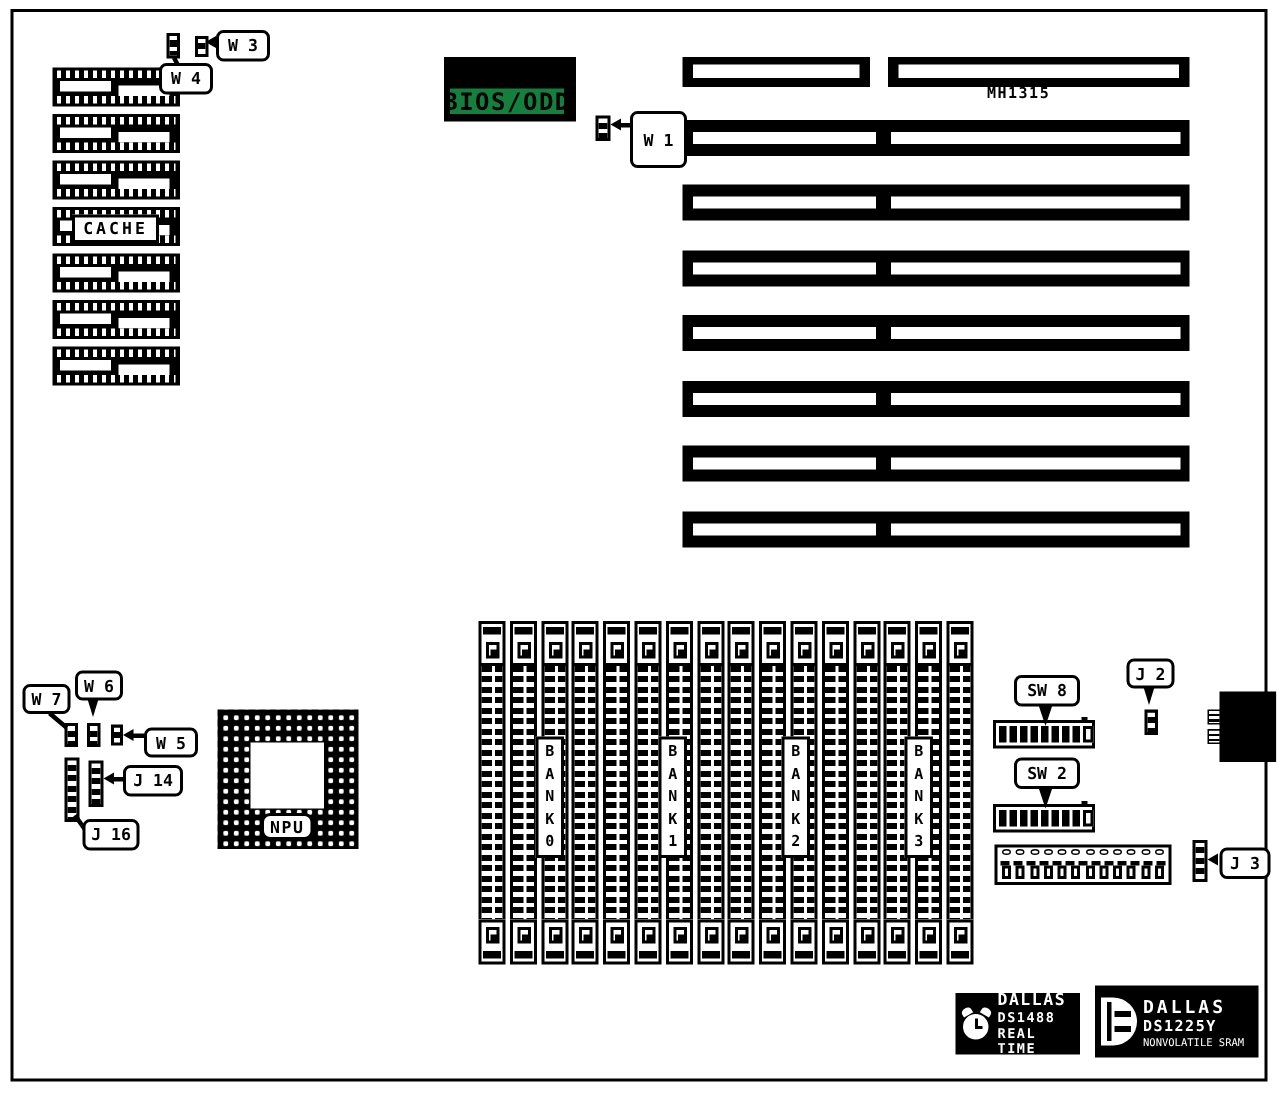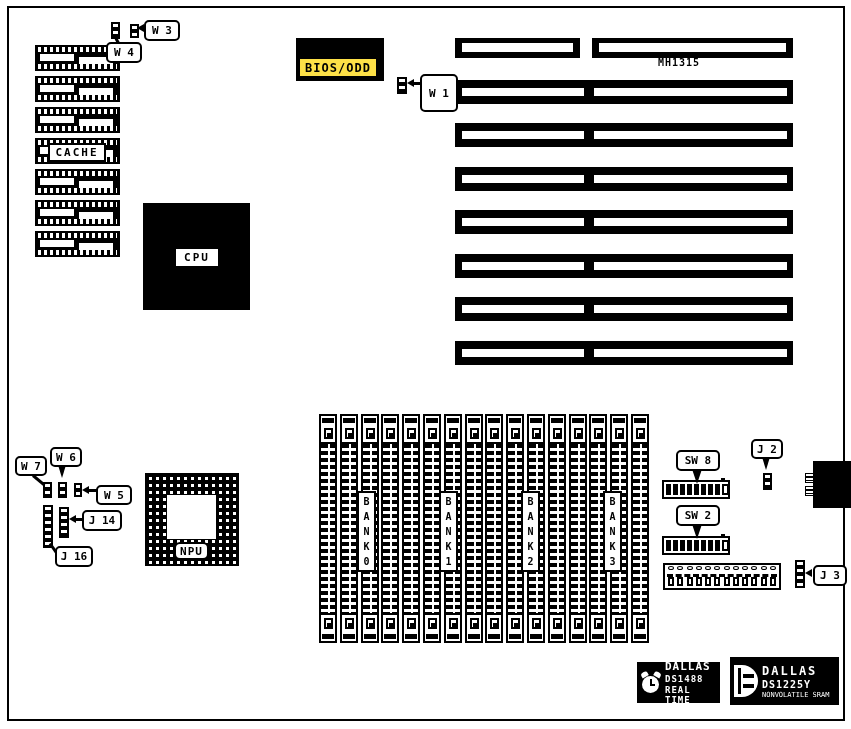--- a/index.html
+++ b/index.html
@@ -33,22 +33,22 @@
   .lead { position:absolute; height:3px; background:#000; z-index:5; }
   .ah { position:absolute; width:0; height:0; border-top:4px solid transparent;
     border-bottom:4px solid transparent; border-right:7px solid #000; z-index:5; }
   .vtri { position:absolute; width:0; height:0; border-left:4px solid transparent;
     border-right:4px solid transparent; border-top:13px solid #000; z-index:5; }
   .vtri.big { border-left-width:5px; border-right-width:5px; border-top-width:15px; }
   .diag { position:absolute; height:3px; background:#000; transform-origin:left center; z-index:5; }
 
   
   .bios-block { position:absolute; left:296px; width:88px; background:#000; }
-  .bios-label { position:absolute; height:17px; background:#fde047; display:flex; align-items:center;
-    justify-content:center; font-size:12px; font-weight:bold; letter-spacing:1px; }
+  .bios-label { position:absolute; height:17px; background:#15803d; display:flex; align-items:center;
+    justify-content:center; font-size:16px; font-weight:bold; letter-spacing:1px; }
 
   
   .slot8 { position:absolute; background:#000; height:20px; }
   .slot8 .sbar { position:absolute; left:7px; right:7px; top:5px; height:9px; background:#fff; }
   .slot16 { position:absolute; left:455px; width:338px; height:24px; background:#000; }
   .slot16 .sb1 { position:absolute; left:7px; top:8px; width:122px; height:8px; background:#fff; }
   .slot16 .sb2 { position:absolute; left:139px; top:8px; width:193px; height:8px; background:#fff; }
   .mh-label { position:absolute; left:658px; top:57px; font-size:10px; font-weight:bold; letter-spacing:1px; }
 
   
@@ -221,23 +221,20 @@
     <div class="slot16" style="top:297px">
         <div class="sb1"></div>
         <div class="sb2"></div>
       </div>
     <div class="slot16" style="top:341px">
         <div class="sb1"></div>
         <div class="sb2"></div>
       </div>
   </div>
 
-  <div class="cpu">
-    <div class="cpu-label">CPU</div>
-  </div>
 
   <div class="jumper" style="left:43px;top:482px;width:9px;height:16px"></div>
   <div class="jumper" style="left:58px;top:482px;width:9px;height:16px"></div>
   <div class="jumper" style="left:74px;top:483px;width:8px;height:14px"></div>
   <div class="jumper" style="left:59px;top:507px;width:10px;height:31px"></div>
   <div class="jumper" style="left:43px;top:505px;width:10px;height:43px"></div>
   <div class="callout" style="left:15px;top:456px;min-width:32px;height:20px">W 7</div>
   <div class="diag" style="left:33px;top:474px;width:15px;transform:rotate(40deg)"></div>
   <div class="callout" style="left:50px;top:447px;min-width:32px;height:20px">W 6</div>
   <div class="vtri" style="left:58px;top:465px"></div>

